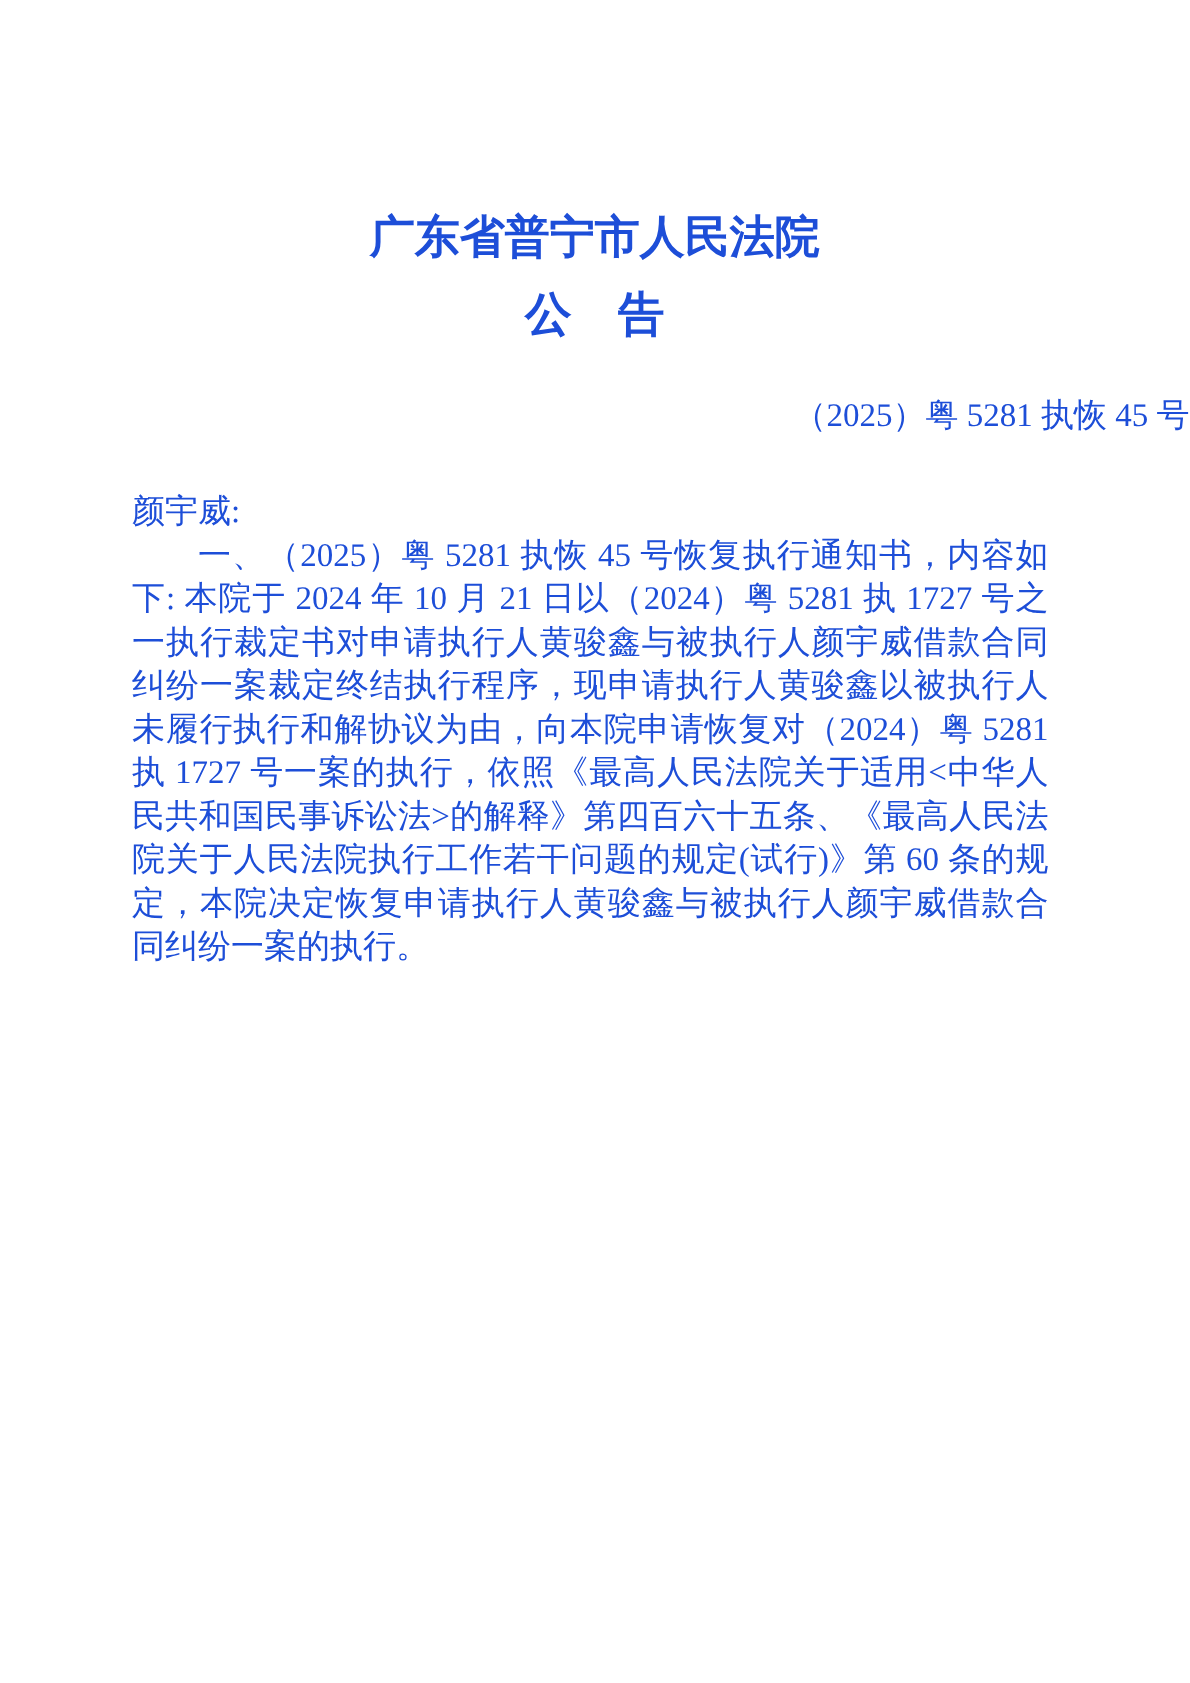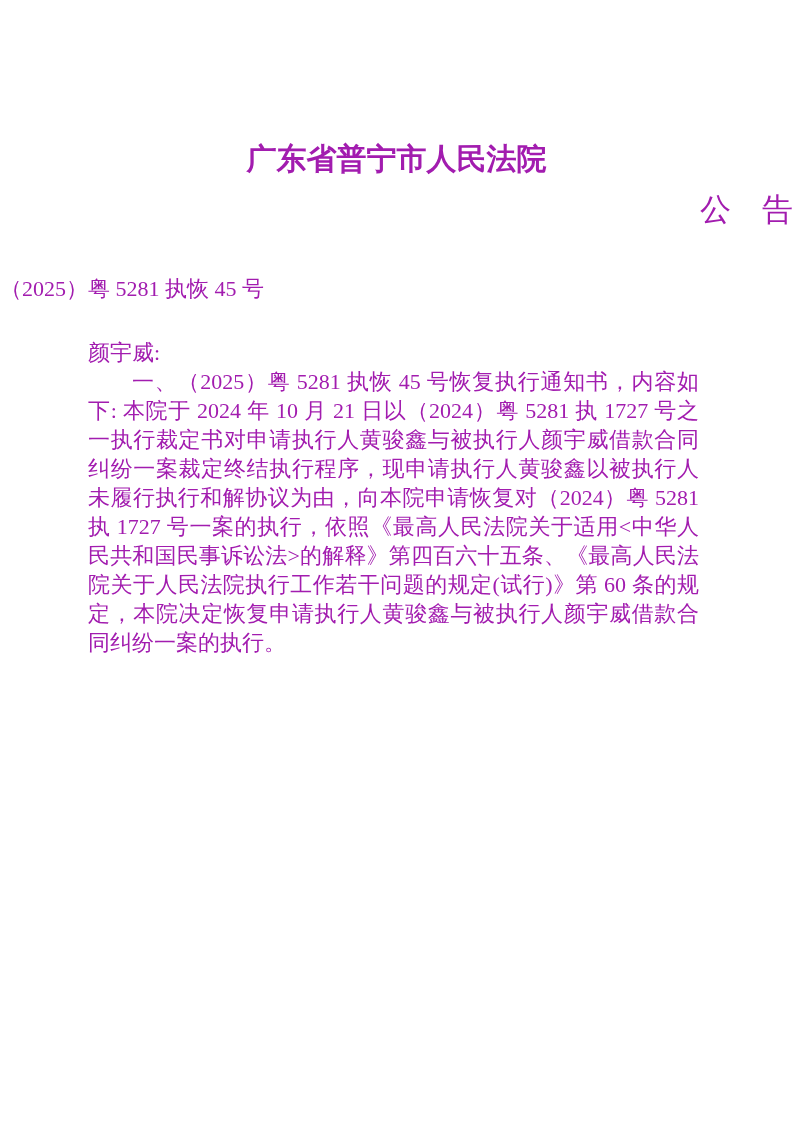--- a/index.html
+++ b/index.html
@@ -5,47 +5,46 @@
   html, body {
     margin: 0;
     padding: 0;
     background: #ffffff;
   }
   .page {
     position: relative;
     width: 793px;
     height: 1122px;
     background: #ffffff;
-    color: #a21caf;
+    color: #1d4ed8;
     font-family: "Liberation Serif", "DejaVu Serif", serif;
     box-sizing: border-box;
     padding-top: 140px;
     overflow: hidden;
   }
   .court-name {
     text-align: center;
     font-size: 30px;
     font-weight: bold;
     line-height: 38px;
     white-space: pre;
   }
   .notice-title {
-    text-align: right;
+    text-align: center;
     font-size: 31px;
-    font-weight: normal;
+    font-weight: bold;
     line-height: 40px;
     margin-top: 12px;
     white-space: pre;
   }
   .case-number {
-    text-align: left;
-    padding-right: 134px;
+    text-align: right;
     font-size: 22px;
     line-height: 30px;
-    margin-top: 44px;
+    margin-top: 32px;
     white-space: pre;
   }
   .body {
     margin: 34px 94px 0 88px;
     font-size: 22px;
     line-height: 29px;
     text-align: justify;
     text-justify: inter-ideograph;
   }
   .body p {

